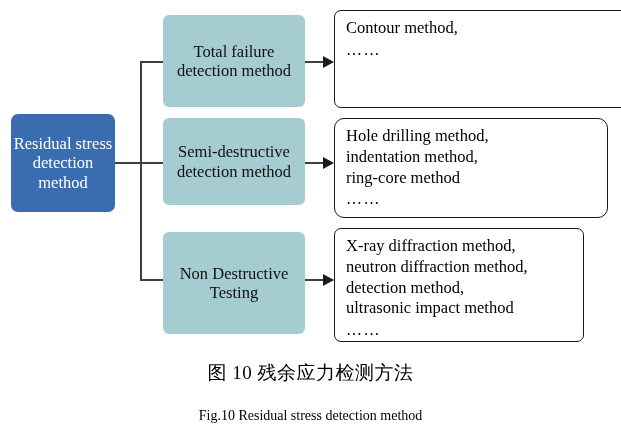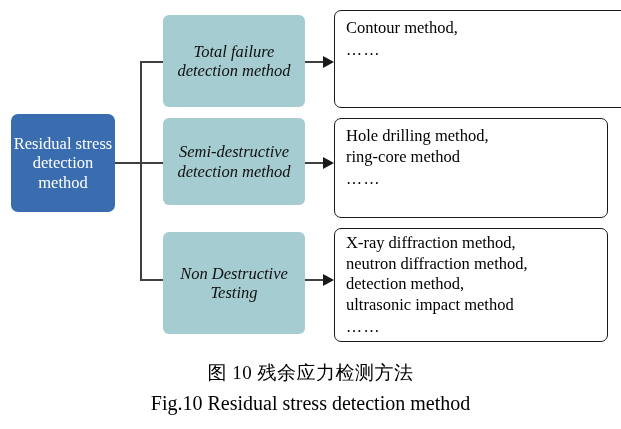--- a/index.html
+++ b/index.html
@@ -47,21 +47,20 @@
     border-radius: 6px;
     display: flex;
     align-items: center;
     justify-content: center;
     text-align: center;
     font-size: 16.5px;
     line-height: 1.17;
     color: #101010;
     font-family: "Liberation Serif", serif;
     box-sizing: border-box;
-    font-style: italic;
   }
   #cat-0 { left: 163px; top: 15px;  width: 142px; height: 92px; }
   #cat-1 { left: 163px; top: 118px; width: 142px; height: 87px; }
   #cat-2 { left: 163px; top: 232px; width: 142px; height: 102px; }
 
   
   .detail-box {
     position: absolute;
     background: #ffffff;
     border: 1.6px solid #1a1a1a;
@@ -70,22 +69,22 @@
     padding: 7px 0 4px 11px;
     font-size: 16.5px;
     line-height: 1.26;
     color: #000000;
     font-family: "Liberation Serif", serif;
     display: flex;
     flex-direction: column;
     justify-content: flex-start;
   }
   #det-0 { left: 334px; top: 10px;  width: 324px; height: 98px; }
-  #det-1 { left: 334px; top: 118px; width: 274px; height: 100px; }
-  #det-2 { left: 334px; top: 228px; width: 274px; height: 114px; justify-content: flex-end; }
+  #det-1 { left: 334px; top: 118px; width: 274px; height: 100px; border-radius: 10px; }
+  #det-2 { left: 334px; top: 228px; width: 250px; height: 114px; }
   .detail-line { white-space: nowrap; }
   .detail-ellipsis {
     letter-spacing: 1.5px;
     font-size: 16px;
     margin-top: 1px;
   }
 
   
   .line {
     position: absolute;
@@ -132,22 +131,22 @@
     text-align: center;
     font-family: "Liberation Serif", serif;
     color: #000000;
   }
   #caption-cn {
     top: 360px;
     font-size: 19px;
     letter-spacing: 0.5px;
   }
   #caption-en {
-    top: 392px;
-    font-size: 20px;
+    top: 408px;
+    font-size: 14px;
   }
 </style>
 </head>
 <body>
 
 <div id="canvas">
 
   <div class="root-node">
     <span>Residual stress detection method</span>
   </div>
@@ -175,20 +174,21 @@
   <div class="arrow-shaft" id="shaft-2"></div>
   <div class="arrow-head" id="head-2"></div>
 
   <div class="detail-box" id="det-0">
     <span class="detail-line">Contour method,</span>
     <span class="detail-ellipsis">……</span>
   </div>
 
   <div class="detail-box" id="det-1">
     <span class="detail-line">Hole drilling method,</span>
+    <span class="detail-line">indentation method,</span>
     <span class="detail-line">ring-core method</span>
     <span class="detail-ellipsis">……</span>
   </div>
 
   <div class="detail-box" id="det-2">
     <span class="detail-line">X-ray diffraction method,</span>
     <span class="detail-line">neutron diffraction method,</span>
     <span class="detail-line">detection method,</span>
     <span class="detail-line">ultrasonic impact method</span>
     <span class="detail-ellipsis">……</span>

